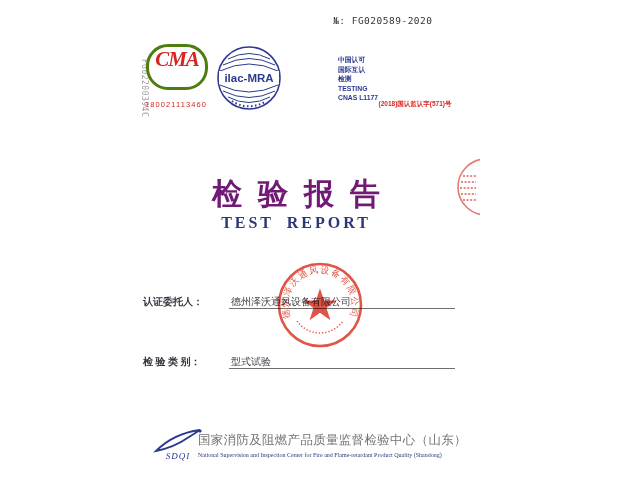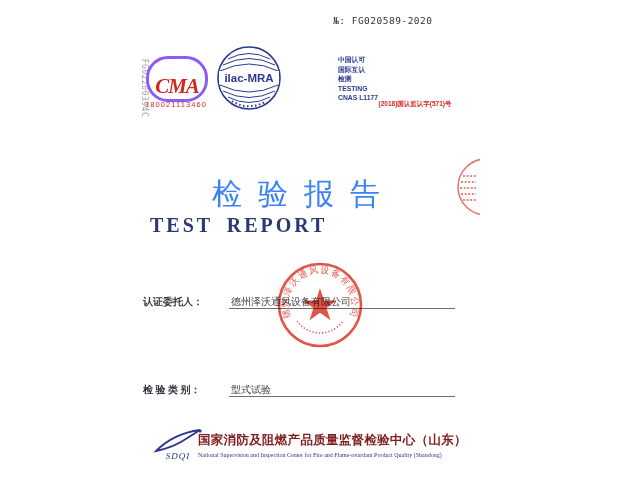--- a/index.html
+++ b/index.html
@@ -6,59 +6,59 @@
   .page{position:relative;width:592px;height:480px;background:#ffffff;overflow:hidden;
         font-family:"Liberation Sans", sans-serif;color:#222;}
 
   .report-no{position:absolute;left:333px;top:15px;font-family:"DejaVu Sans Mono", monospace;
              font-size:9.5px;color:#333;letter-spacing:0.5px;}
 
   .serial-v{position:absolute;left:96px;top:82px;width:94px;height:12px;
             transform:rotate(90deg);font-family:"DejaVu Sans Mono", monospace;
             font-size:8px;color:#9a9a9a;letter-spacing:0.5px;text-align:center;}
 
-  .cma-box{position:absolute;left:146px;top:56px;width:56px;height:40px;border:3px solid #8b5cf6;
-           border-radius:22px;display:flex;align-items:flex-end;justify-content:center;}
+  .cma-box{position:absolute;left:146px;top:44px;width:56px;height:40px;border:3px solid #4d7c0f;
+           border-radius:22px;display:flex;align-items:flex-start;justify-content:center;}
   .cma-text{font-family:"Liberation Serif", serif;font-style:italic;font-weight:800;
             font-size:21px;color:#d6251f;letter-spacing:-1px;}
   .cma-number{position:absolute;left:138px;top:100px;width:76px;text-align:center;
               font-size:7.5px;font-weight:normal;color:#d6251f;letter-spacing:1.1px;}
 
   .ilac-logo{position:absolute;left:216px;top:45px;}
   .cnas-logo{position:absolute;left:277px;top:58px;}
   .cnas-block{position:absolute;left:338px;top:55px;font-size:6.8px;line-height:9.6px;
               font-weight:bold;color:#2b3990;white-space:pre-line;}
   .cal-logo{position:absolute;left:388px;top:49px;}
   .cal-caption{position:absolute;left:372px;top:100px;width:86px;text-align:center;
                font-size:6.5px;font-weight:bold;color:#d6251f;}
 
   .title-cn{position:absolute;left:150px;top:174px;width:292px;text-align:center;
-            font-size:30px;font-weight:400;color:#3b82f6;letter-spacing:16px;padding-left:16px;
+            font-size:30px;font-weight:700;color:#701a75;letter-spacing:16px;padding-left:16px;
             box-sizing:border-box;}
-  .title-en{position:absolute;left:150px;top:214px;width:292px;
-            font-family:"Liberation Serif", serif;font-size:20px;font-weight:700;color:#2c3875;
+  .title-en{position:absolute;left:150px;top:214px;width:292px;text-align:center;
+            font-family:"Liberation Serif", serif;font-size:16px;font-weight:700;color:#2c3875;
             letter-spacing:3px;word-spacing:6px;}
 
   .field-row{position:absolute;left:143px;display:flex;height:14px;
              font-family:"Liberation Serif", serif;font-size:10px;color:#33333d;}
   .field-row .flabel{width:86px;flex:none;font-weight:600;}
   .field-row .fvalue{width:224px;flex:none;border-bottom:1px solid #6f6f6f;
                      padding-left:2px;white-space:nowrap;color:#3a3a44;}
-  .row1{top:295px;} .row2{top:326px;} .row3{top:355px;margin-top:28px;}
+  .row1{top:295px;} .row2{top:326px;} .row3{top:355px;}
 
   .seal{position:absolute;left:272px;top:257px;opacity:0.88;mix-blend-mode:multiply;z-index:5;}
   .seal-edge{position:absolute;left:450px;top:158px;width:30px;height:58px;overflow:hidden;
              opacity:0.8;z-index:4;}
 
   .footer-logo{position:absolute;left:153px;top:429px;}
   .footer-logo-text{position:absolute;left:153px;top:451px;width:50px;text-align:center;
                     font-family:"Liberation Serif", serif;font-style:italic;font-weight:400;
                     font-size:9px;color:#2b3990;letter-spacing:1px;}
-  .org-cn{position:absolute;left:198px;top:432px;font-size:12.5px;font-weight:700;
-          color:#7f1d1d;letter-spacing:0.3px;white-space:nowrap;}
+  .org-cn{position:absolute;left:198px;top:432px;font-size:12.5px;font-weight:400;
+          color:#737373;letter-spacing:0.3px;white-space:nowrap;}
   .org-en{position:absolute;left:198px;top:452px;font-family:"Liberation Serif", serif;
           font-size:6px;color:#2e3a78;white-space:nowrap;}
 </style>
 </head>
 <body>
 
 <div class="page">
 
   <div class="report-no">№: FG020589-2020</div>
 

